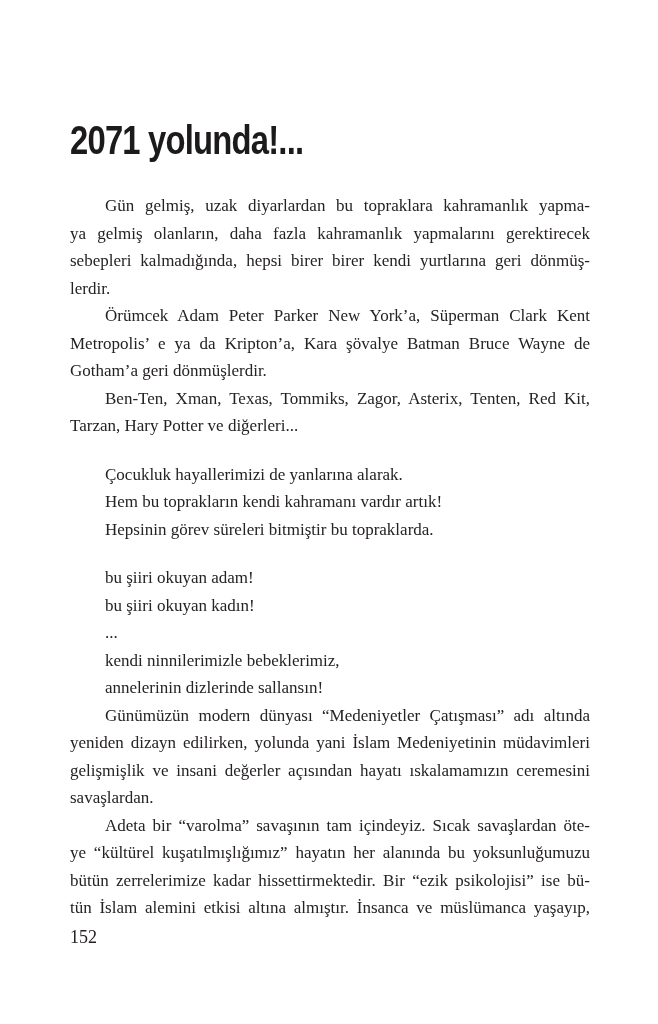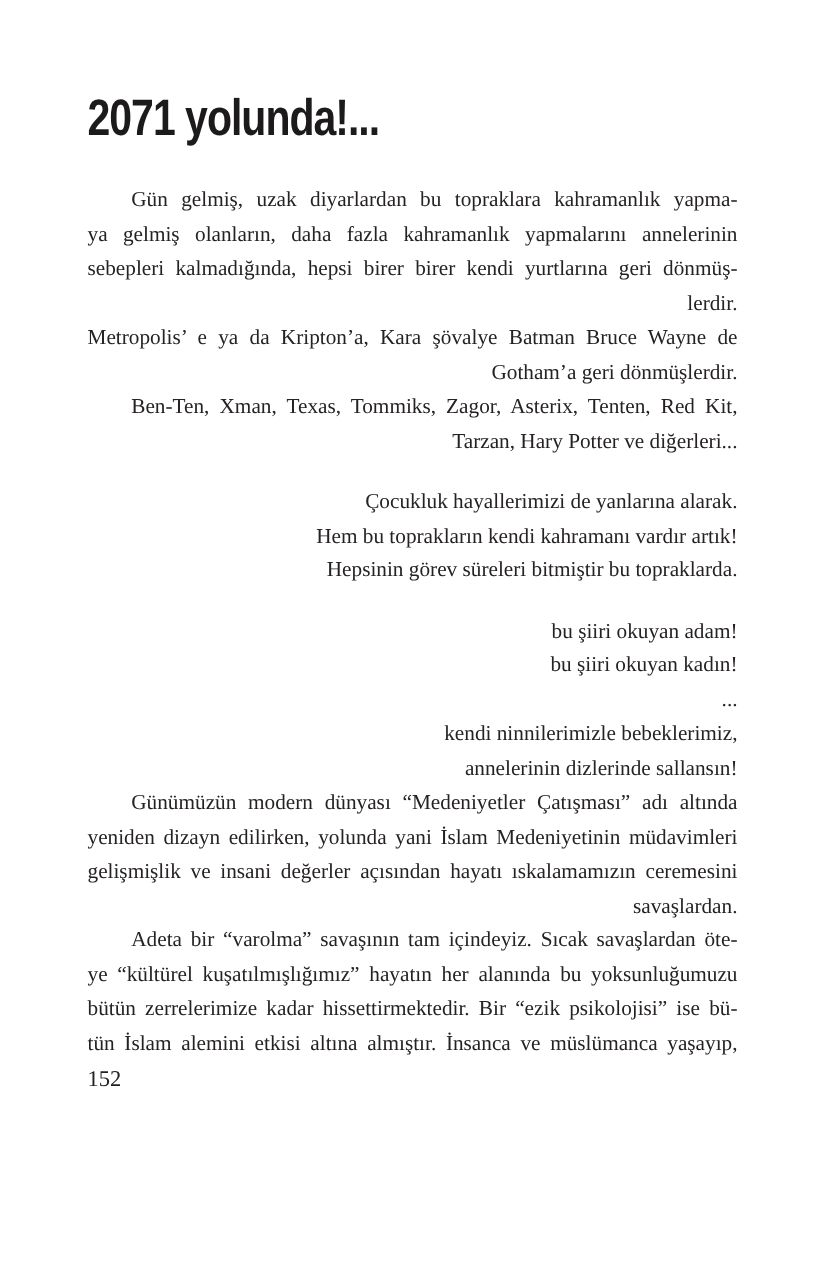--- a/index.html
+++ b/index.html
@@ -6,39 +6,38 @@
   .page {
     position:relative;
     width:658px; height:1024px;
     margin:0 auto;
     background:#ffffff;
     font-family:"Liberation Serif","DejaVu Serif",serif;
     color:#262222;
     overflow:hidden;
     box-sizing:border-box;
   }
-  .content { padding:72px 68px 0 70px; box-sizing:border-box; }
+  .content { padding:118px 68px 0 70px; box-sizing:border-box; }
   .title {
     font-family:"Liberation Sans","DejaVu Sans",sans-serif;
     font-weight:700;
     font-size:41px;
     line-height:44px;
     margin:0 0 30px 0;
     letter-spacing:-1px;
     transform:scaleX(0.8);
     transform-origin:0 50%;
     white-space:nowrap;
     color:#1c1a1a;
   }
   .para { margin:0; }
   .line {
     font-size:17px;
     line-height:27.5px;
     min-height:27.5px;
-    text-align:right;
   }
   .just { text-align:justify; text-align-last:justify; }
   .indent { text-indent:35px; }
   .poem { margin-top:21px; }
   .poem .line { padding-left:35px; }
   .pagenum {
     margin-top:2px;
     font-size:18px;
     line-height:27px;
     color:#242020;
@@ -48,26 +47,27 @@
 </head>
 <body>
 
 <div class="page">
   <div class="content">
 
     <h1 class="title">2071 yolunda!...</h1>
 
     <div class="para">
       <div class="line just indent">Gün gelmiş, uzak diyarlardan bu topraklara kahramanlık yapma-</div>
-      <div class="line just">ya gelmiş olanların, daha fazla kahramanlık yapmalarını annelerinin</div>
+      <div class="line just">ya gelmiş olanların, daha fazla kahramanlık yapmalarını gerektirecek</div>
       <div class="line just">sebepleri kalmadığında, hepsi birer birer kendi yurtlarına geri dönmüş-</div>
       <div class="line">lerdir.</div>
     </div>
 
     <div class="para">
+      <div class="line just indent">Örümcek Adam Peter Parker New York’a, Süperman Clark Kent</div>
       <div class="line just">Metropolis’ e ya da Kripton’a, Kara şövalye Batman Bruce Wayne de</div>
       <div class="line">Gotham’a geri dönmüşlerdir.</div>
     </div>
 
     <div class="para">
       <div class="line just indent">Ben-Ten, Xman, Texas, Tommiks, Zagor, Asterix, Tenten, Red Kit,</div>
       <div class="line">Tarzan, Hary Potter ve diğerleri...</div>
     </div>
 
     <div class="poem">

